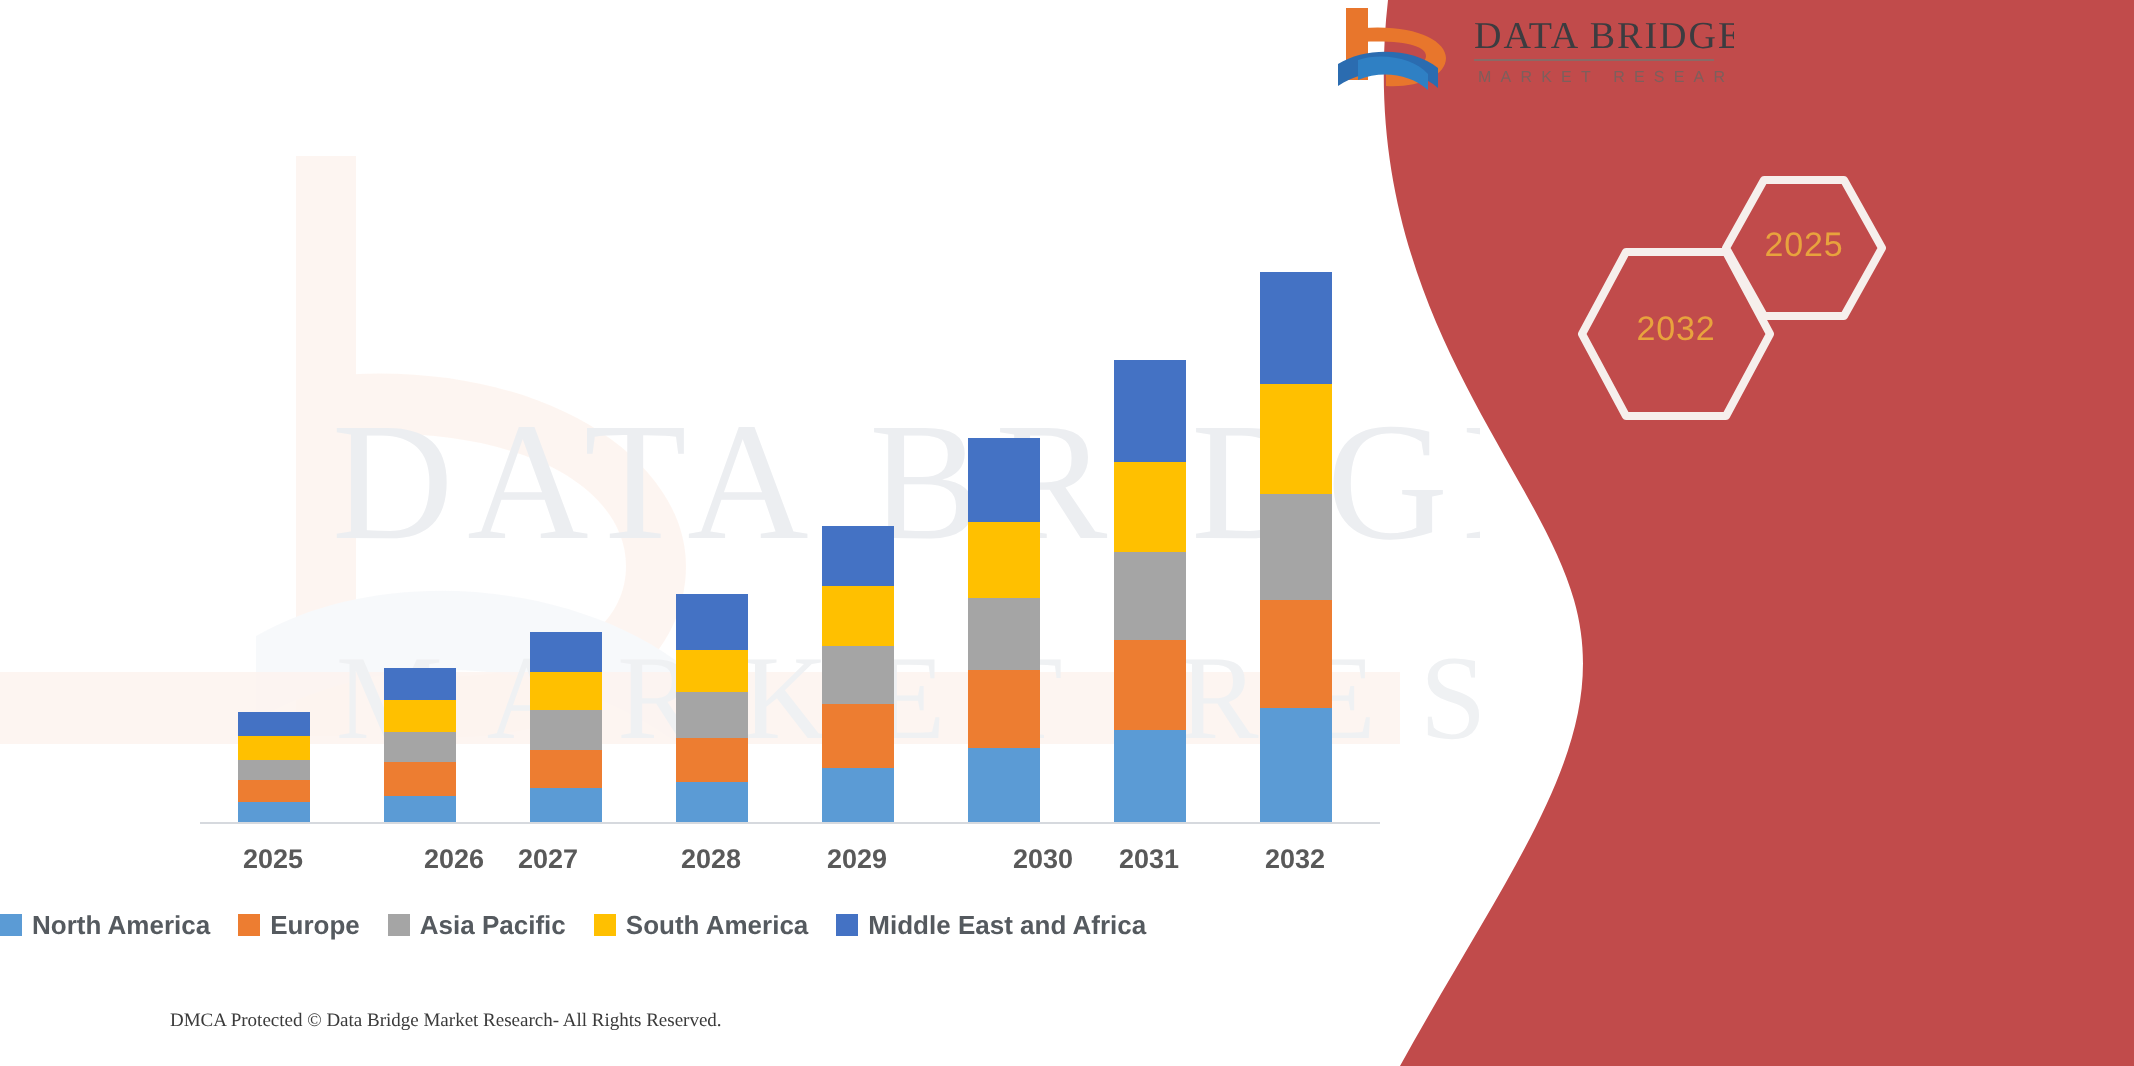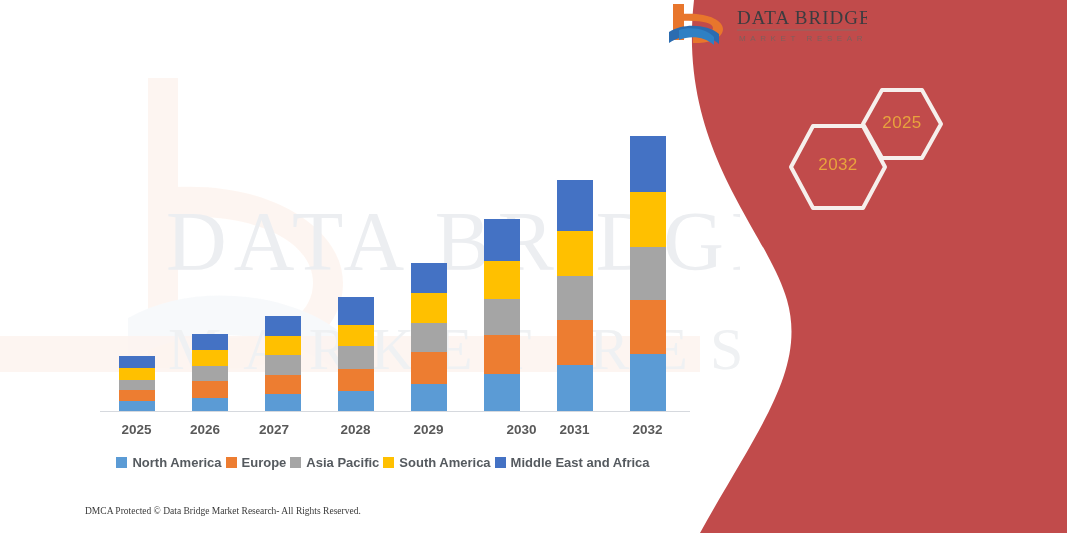--- a/index.html
+++ b/index.html
@@ -128,21 +128,21 @@
   .x-labels{
     position:absolute;left:100px;top:419px;width:584px;height:24px;
   }
   .x-tick{
     position:absolute;width:70px;text-align:center;
     color:#595959;font-size:13.5px;font-weight:bold;top:3px;
   }
 
   .legend{
     position:absolute;left:0;top:455px;width:740px;
-    display:flex;justify-content:center;align-items:center;gap:4px;padding-left:13px;
+    display:flex;align-items:center;gap:14px;
   }
   .legend-item{display:flex;align-items:center;gap:5px;}
   .legend-swatch{width:11px;height:11px;display:block;}
   .legend-label{font-size:13px;font-weight:bold;color:#555a5f;white-space:nowrap;}
 
   .footer{
     position:absolute;left:0;top:506px;width:700px;height:20px;
     font-family:Liberation Serif, serif;
     font-size:9.5px;color:#3a3a3a;
   }
@@ -222,21 +222,21 @@
           <div class="seg" title="North America 2032: 3.88" style="height: 58.1005px; background: rgb(91, 155, 213);"></div>
           <div class="seg" title="Europe 2032: 3.61" style="height: 54.0574px; background: rgb(237, 125, 49);"></div>
           <div class="seg" title="Asia Pacific 2032: 3.54" style="height: 53.0092px; background: rgb(165, 165, 165);"></div>
           <div class="seg" title="South America 2032: 3.68" style="height: 55.1056px; background: rgb(255, 192, 0);"></div>
           <div class="seg" title="Middle East and Africa 2032: 3.75" style="height: 56.1538px; background: rgb(68, 114, 196);"></div>
         </div>
       </div>
     <div class="axis-line"></div>
     <div class="x-labels" id="xlabels">
         <div class="x-tick" style="left: 1.5px;">2025</div>
-        <div class="x-tick" style="left: 70px;">2026</div>
+        <div class="x-tick" style="left: 92px;">2026</div>
         <div class="x-tick" style="left: 139px;">2027</div>
         <div class="x-tick" style="left: 220.5px; text-align: center;">2028</div>
         <div class="x-tick" style="left: 293.5px;">2029</div>
         <div class="x-tick" style="left: 366.5px; text-align: right;">2030</div>
         <div class="x-tick" style="left: 439.5px;">2031</div>
         <div class="x-tick" style="left: 512.5px;">2032</div>
       </div>
 
     <div class="legend" id="legend">
         <div class="legend-item">

